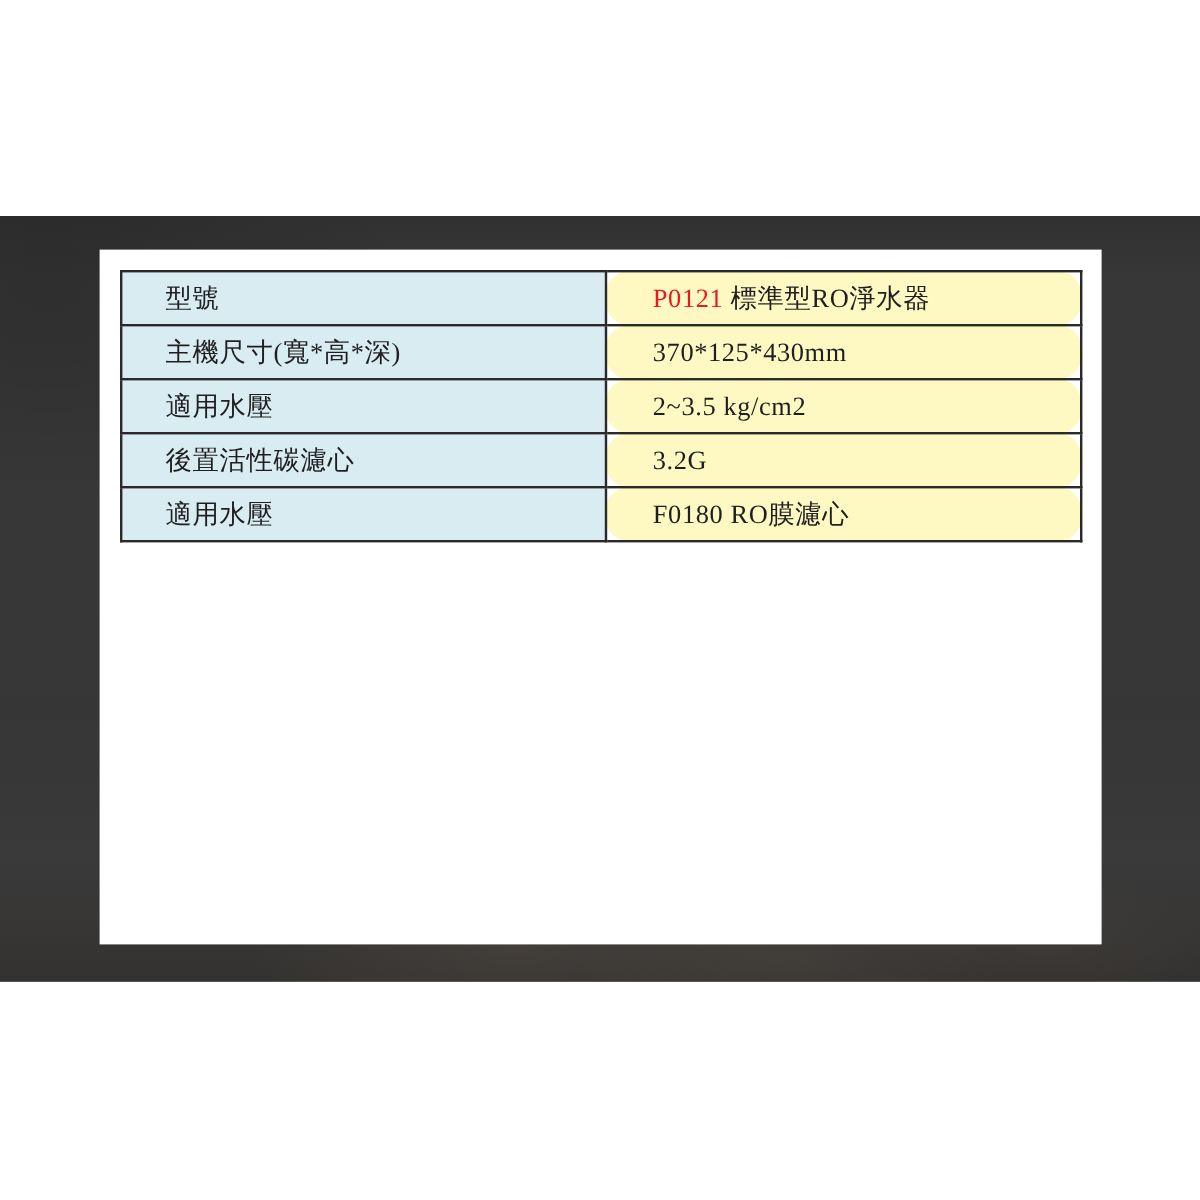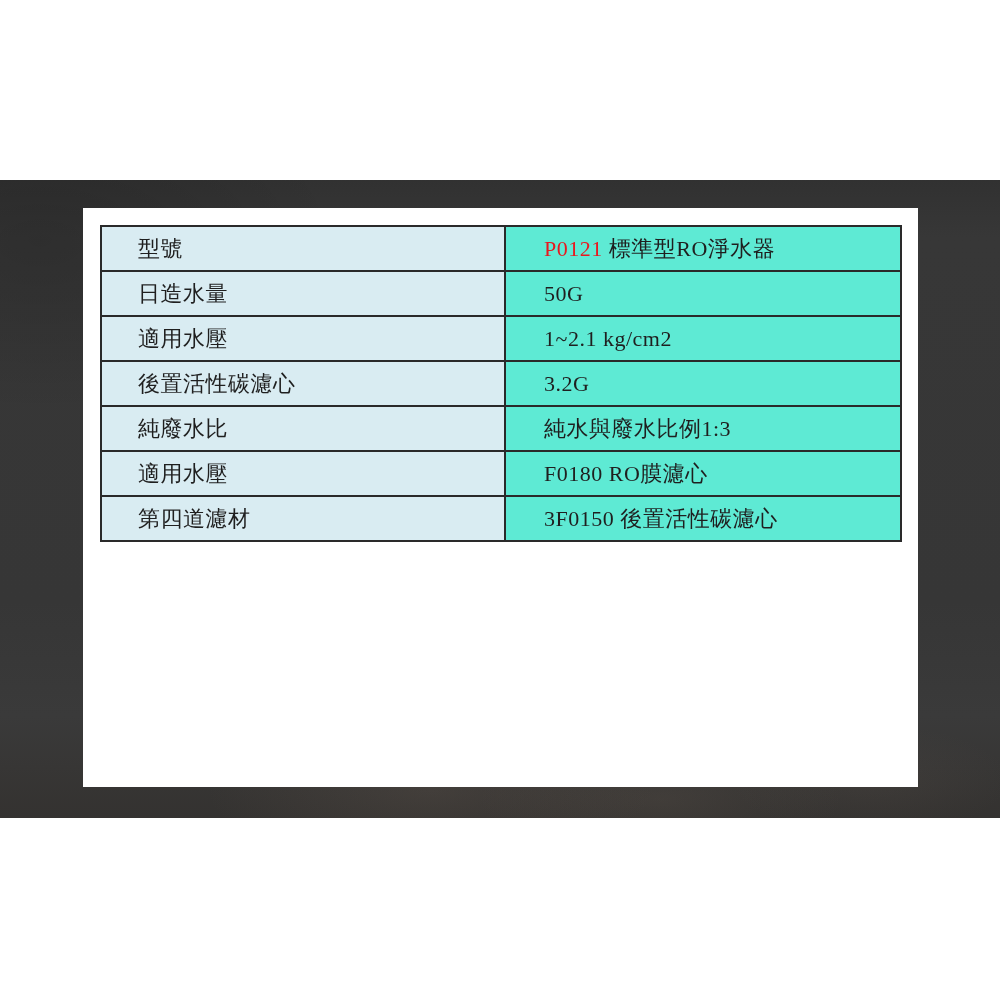--- a/index.html
+++ b/index.html
@@ -53,58 +53,51 @@
     letter-spacing: 0.5px;
     white-space: nowrap;
     overflow: hidden;
   }
   .spec-table .label-cell {
     width: 358px;
     background: #d9ecf2;
     padding: 0 8px 0 36px;
   }
   .spec-table .value-cell {
-    background: #5eead4;
+    background: #fef9c3;
     padding: 0 8px 0 38px;
+    border-radius: 19px;
   }
   .model-code {
     color: #e8191f;
   }
 </style>
 </head>
 <body>
 
 <div class="backdrop">
   <div class="card">
     <table class="spec-table">
       <tbody>
         <tr>
           <td class="label-cell">型號</td>
           <td class="value-cell"><span class="model-code">P0121</span> <span>標準型RO淨水器</span></td>
         </tr>
         <tr>
-          <td class="label-cell">日造水量</td>
-          <td class="value-cell">50G</td>
+          <td class="label-cell">主機尺寸(寬*高*深)</td>
+          <td class="value-cell">370*125*430mm</td>
         </tr>
         <tr>
           <td class="label-cell">適用水壓</td>
-          <td class="value-cell">1~2.1 kg/cm2</td>
+          <td class="value-cell">2~3.5 kg/cm2</td>
         </tr>
         <tr>
           <td class="label-cell">後置活性碳濾心</td>
           <td class="value-cell">3.2G</td>
         </tr>
         <tr>
-          <td class="label-cell">純廢水比</td>
-          <td class="value-cell">純水與廢水比例1:3</td>
-        </tr>
-        <tr>
           <td class="label-cell">適用水壓</td>
           <td class="value-cell">F0180 RO膜濾心</td>
-        </tr>
-        <tr>
-          <td class="label-cell">第四道濾材</td>
-          <td class="value-cell">3F0150 後置活性碳濾心</td>
         </tr>
       </tbody>
     </table>
   </div>
 </div>
 
 </body></html>

